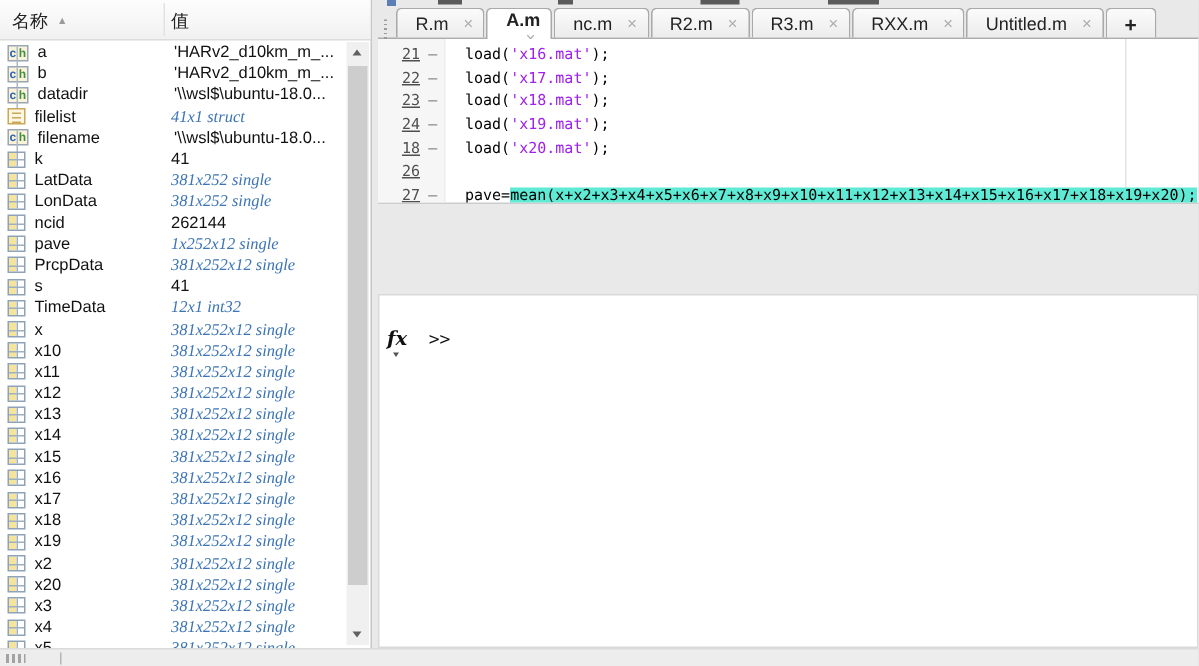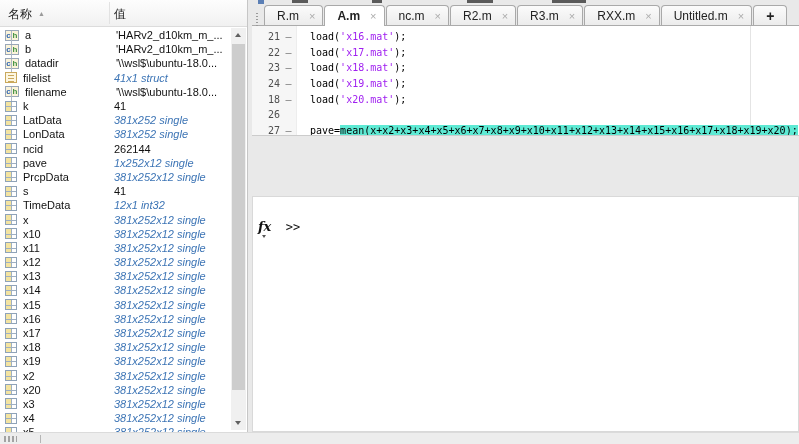--- a/index.html
+++ b/index.html
@@ -26,21 +26,21 @@
   .vicon.numeric::after  { content:""; position:absolute; top:0; bottom:0; left:50%; width:1px; background:#9FB0C2; }
   .vicon.char { border:1px solid #9AA7B8; background:#FBF3D9; display:flex; width:14px; }
   .vicon.char span { display:block; width:50%; font-size:8px; font-weight:bold; line-height:9px; text-align:center; }
   .vicon.char .cl { color:#2F66B3; border-right:1px solid #AEB9C6; }
   .vicon.char .ch { color:#3F8F3F; }
   .vicon.struct { border:1px solid #C9A85C; background:#FDF6E0; }
   .vicon.struct::before { content:""; position:absolute; left:2px; right:2px; top:2px; height:1px;
         background:#C9A85C; box-shadow:0 3px 0 #C9A85C, 0 6px 0 #C9A85C; }
   .ws-name { flex:none; width:91px; white-space:nowrap; overflow:hidden; }
   .ws-value { flex:1; white-space:nowrap; overflow:hidden; }
-  .ws-value.blue { color:#3C74B5; font-style:italic; }
+  .ws-value.blue { color:#3C74B5; font-style:italic;font-family:Liberation Serif, serif; }
   .ws-scroll { position:absolute; right:1px; top:28px; width:15px; bottom:2px; background:#F0F0F0; }
   .sb-btn { position:absolute; left:0; width:15px; height:15px; }
   .sb-btn.up { top:0; } .sb-btn.down { bottom:0; }
   .sb-btn i { position:absolute; left:4px; width:0; height:0; border-left:3.5px solid transparent; border-right:3.5px solid transparent; }
   .sb-btn.up i   { top:5px; border-bottom:4px solid #606060; }
   .sb-btn.down i { top:6px; border-top:4px solid #606060; }
   .sb-thumb { position:absolute; left:1px; right:1px; top:16px; bottom:40px; background:#CDCDCD; }
 
   
   .editor { position:absolute; left:252px; top:0; width:547px; height:136px; }
@@ -48,30 +48,30 @@
   .frag { position:absolute; top:0; height:3px; background:#5a5a5a; }
   .frag.blue { background:#5B7FB5; width:6px; height:4px; }
   .tabbar { position:absolute; left:0; top:5px; right:0; height:21px; border-bottom:1px solid #ABABAB;
             display:flex; align-items:flex-end; padding-left:12px; }
   .grip { position:absolute; left:4px; top:8px; width:2px; height:14px;
           background:repeating-linear-gradient(to bottom,#9a9a9a 0 1px,transparent 1px 3px); }
   .tabs { display:flex; align-items:flex-end; }
   .tab { height:20px; display:flex; align-items:center; padding:0 7px 0 12px;
          border:1px solid #A9A9A9; border-bottom:none; border-radius:4px 4px 0 0;
          background:linear-gradient(#FBFBFB,#ECECEC); margin-right:1px; font-size:12px; color:#222; }
-  .tab.active { background:#fff; font-weight:bold; height:21px; margin-bottom:-1px; }
+  .tab.active { background:#fff; font-weight:bold; height:21px; margin-bottom:-1px;flex-direction:column; }
   .tab-close { margin-left:10px; color:#ABABAB; font-size:11px; font-weight:normal; }
   .tab.plus { padding:0 12px; font-weight:bold; font-size:14px; }
   .code { position:absolute; left:0; top:26px; right:0; bottom:0; background:#fff;
           border-bottom:1px solid #CCCCCC; overflow:hidden;
           font-family:"DejaVu Sans Mono",monospace; font-size:10px; padding-top:3px; }
   .gutter-bg { position:absolute; left:0; top:0; bottom:0; width:45px; background:#F6F6F6; border-right:1px solid #EDEDED; }
   .ruler { position:absolute; left:498px; top:0; bottom:0; width:1px; background:#E4E4E4; }
   .cl { height:15.6px; display:flex; align-items:center; position:relative; }
-  .ln { width:28px; text-align:right; color:#4F4F4F; flex:none; }
+  .ln { width:28px; text-align:right; color:#4F4F4F; flex:none;text-decoration:underline; }
   .ld { width:17px; text-align:center; color:#777; flex:none; }
   .ct { white-space:pre; padding-left:13px; }
   .ct .string { color:#A020F0; }
   .ct .selected { background:#5eead4; }
 
   
   .cmd { position:absolute; left:252px; top:196px; width:547px; height:236px; background:#fff;
          border:1px solid #D9D9D9; }
   .cmd-header { height:17px; background:linear-gradient(#FCFCFC,#F0F0F0); border-bottom:1px solid #D9D9D9;
                 font-size:11px; color:#222; padding:2px 0 0 6px; }

